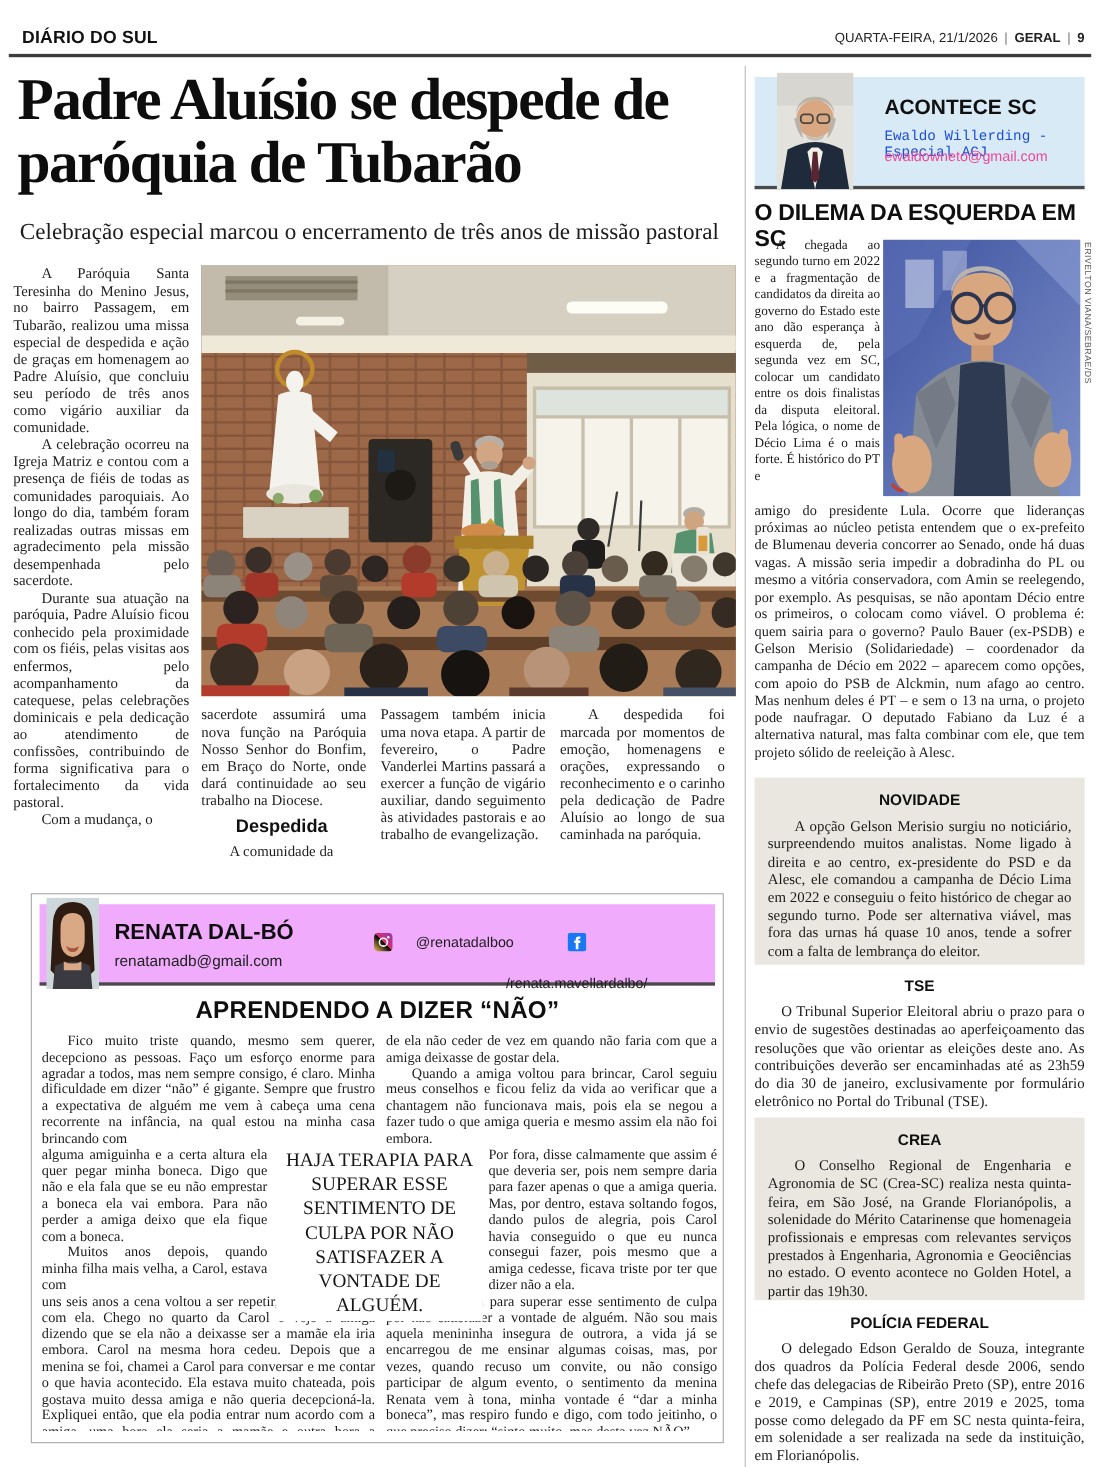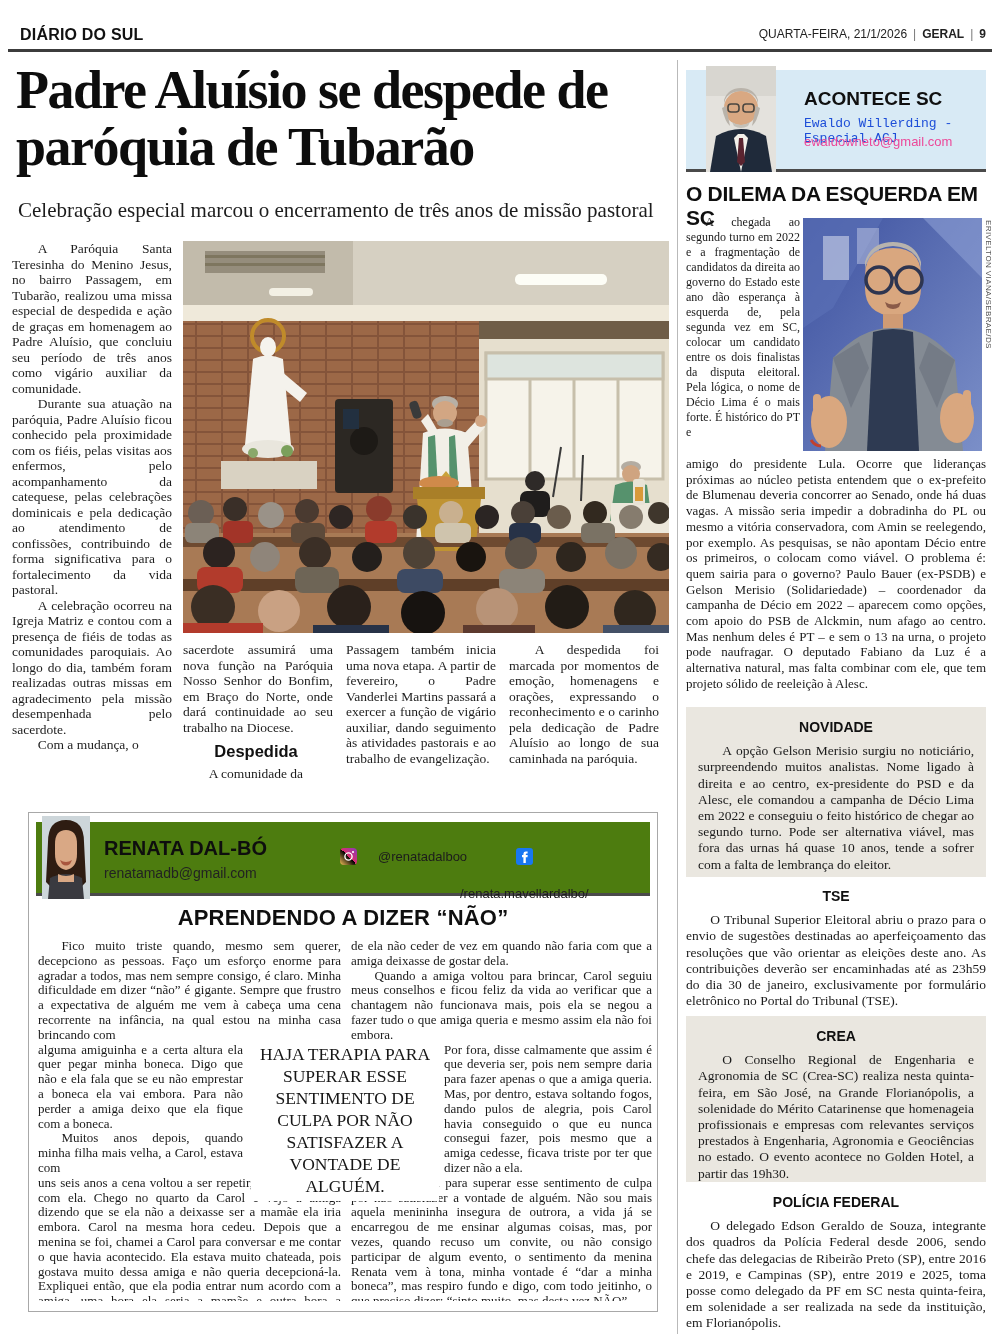--- a/index.html
+++ b/index.html
@@ -77,21 +77,21 @@
   .plain { padding:10px 0 0 0; }
   .sec-novidade { top:707px; height:170px; }
   .sec-tse { top:878px; height:136px; }
   .sec-crea { top:1016px; height:166px; }
   .sec-pf { top:1184px; height:146px; }
 
   
   .renata-box { left:28px; top:812px; width:630px; height:500px;
     border:1px solid #a8a8a8; background:#fff; }
   .renata-band { position:absolute; left:7px; top:9px; width:614px; height:74px;
-    background:#4d7c0f; border-bottom:3px solid #4a4a4a; }
+    background:#f0abfc; border-bottom:3px solid #4a4a4a; }
   .renata-photo { position:absolute; left:6px; top:-6px; width:48px; height:83px; overflow:hidden; }
   .renata-name { position:absolute; left:68px; top:15px;
     font-family:"Liberation Sans",sans-serif; font-weight:bold; font-size:20px; color:#0e0e0e; }
   .renata-email { position:absolute; left:68px; top:43px;
     font-family:"Liberation Sans",sans-serif; font-size:14px; color:#222; }
   .social { position:absolute; top:26px; display:flex; align-items:center; gap:21px;
     font-family:Liberation Sans, sans-serif; font-size:13px; color:#1c1c1c;padding-left:16px; }
   .social.ig { left:288px; }
   .social.fb { left:408px;flex-direction:column; }
   .renata-title { position:absolute; left:0; top:92px; width:628px; text-align:center;
@@ -119,22 +119,22 @@
 
   <div class="abs masthead">DIÁRIO DO SUL</div>
   <div class="abs dateline"><span>QUARTA-FEIRA, 21/1/2026</span><span class="sep">|</span><b>GERAL</b><span class="sep">|</span><b>9</b></div>
   <div class="abs toprule"></div>
 
   <h1 class="abs headline">Padre Aluísio se despede de paróquia de Tubarão</h1>
   <div class="abs subhead">Celebração especial marcou o encerramento de três anos de missão pastoral</div>
 
   <div class="abs bodycol col1">
     <p>A Paróquia Santa Teresinha do Menino Jesus, no bairro Passagem, em Tubarão, realizou uma missa especial de despedida e ação de graças em homenagem ao Padre Aluísio, que concluiu seu período de três anos como vigário auxiliar da comunidade.</p>
+    <p>A celebração ocorreu na Igreja Matriz e contou com a presença de fiéis de todas as comunidades paroquiais. Ao longo do dia, também foram realizadas outras missas em agradecimento pela missão desempenhada pelo sacerdote.</p>
     <p>Durante sua atuação na paróquia, Padre Aluísio ficou conhecido pela proximidade com os fiéis, pelas visitas aos enfermos, pelo acompanhamento da catequese, pelas celebrações dominicais e pela dedicação ao atendimento de confissões, contribuindo de forma significativa para o fortalecimento da vida pastoral.</p>
-    <p>A celebração ocorreu na Igreja Matriz e contou com a presença de fiéis de todas as comunidades paroquiais. Ao longo do dia, também foram realizadas outras missas em agradecimento pela missão desempenhada pelo sacerdote.</p>
     <p>Com a mudança, o</p>
   </div>
 
   <div class="abs mainphoto">
     <svg width="486" height="392" viewBox="0 0 486 392">
       <defs>
         <pattern id="brick" width="26" height="12" patternUnits="userSpaceOnUse">
           <rect width="26" height="12" fill="#9c6847"></rect>
           <rect y="10" width="26" height="2" fill="#84543a"></rect>
           <rect x="12" width="2" height="10" fill="#84543a"></rect>

